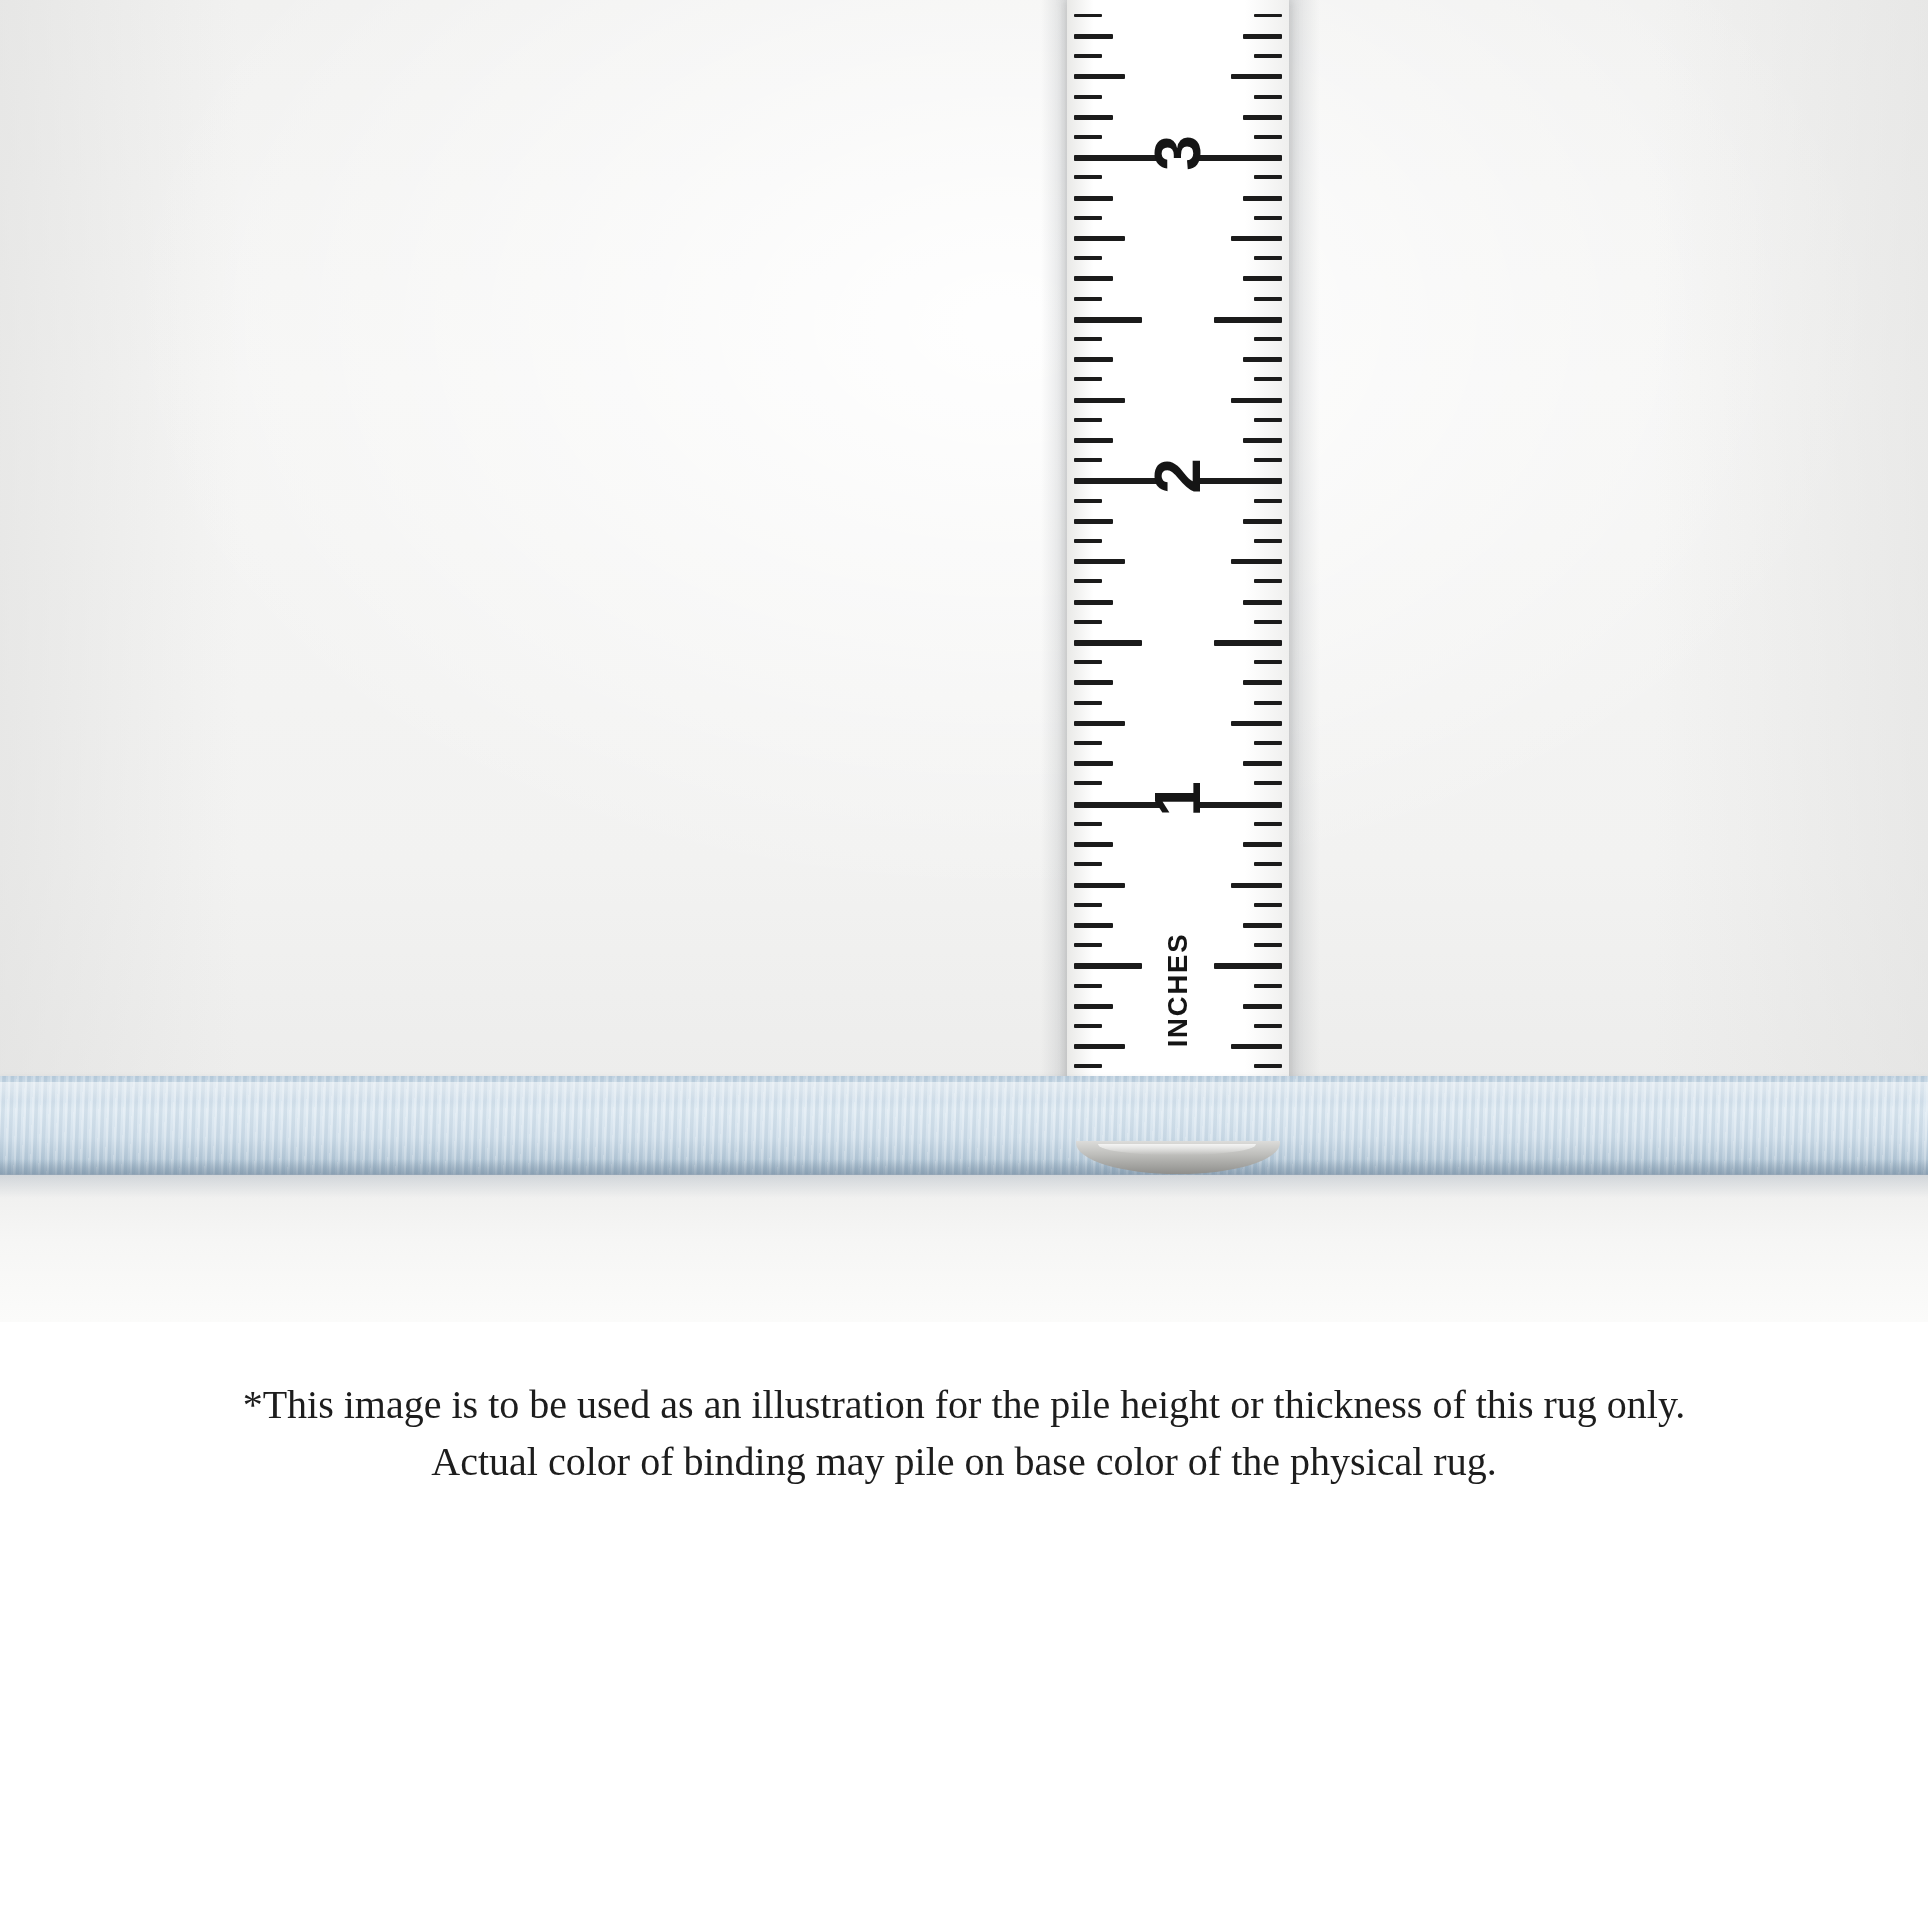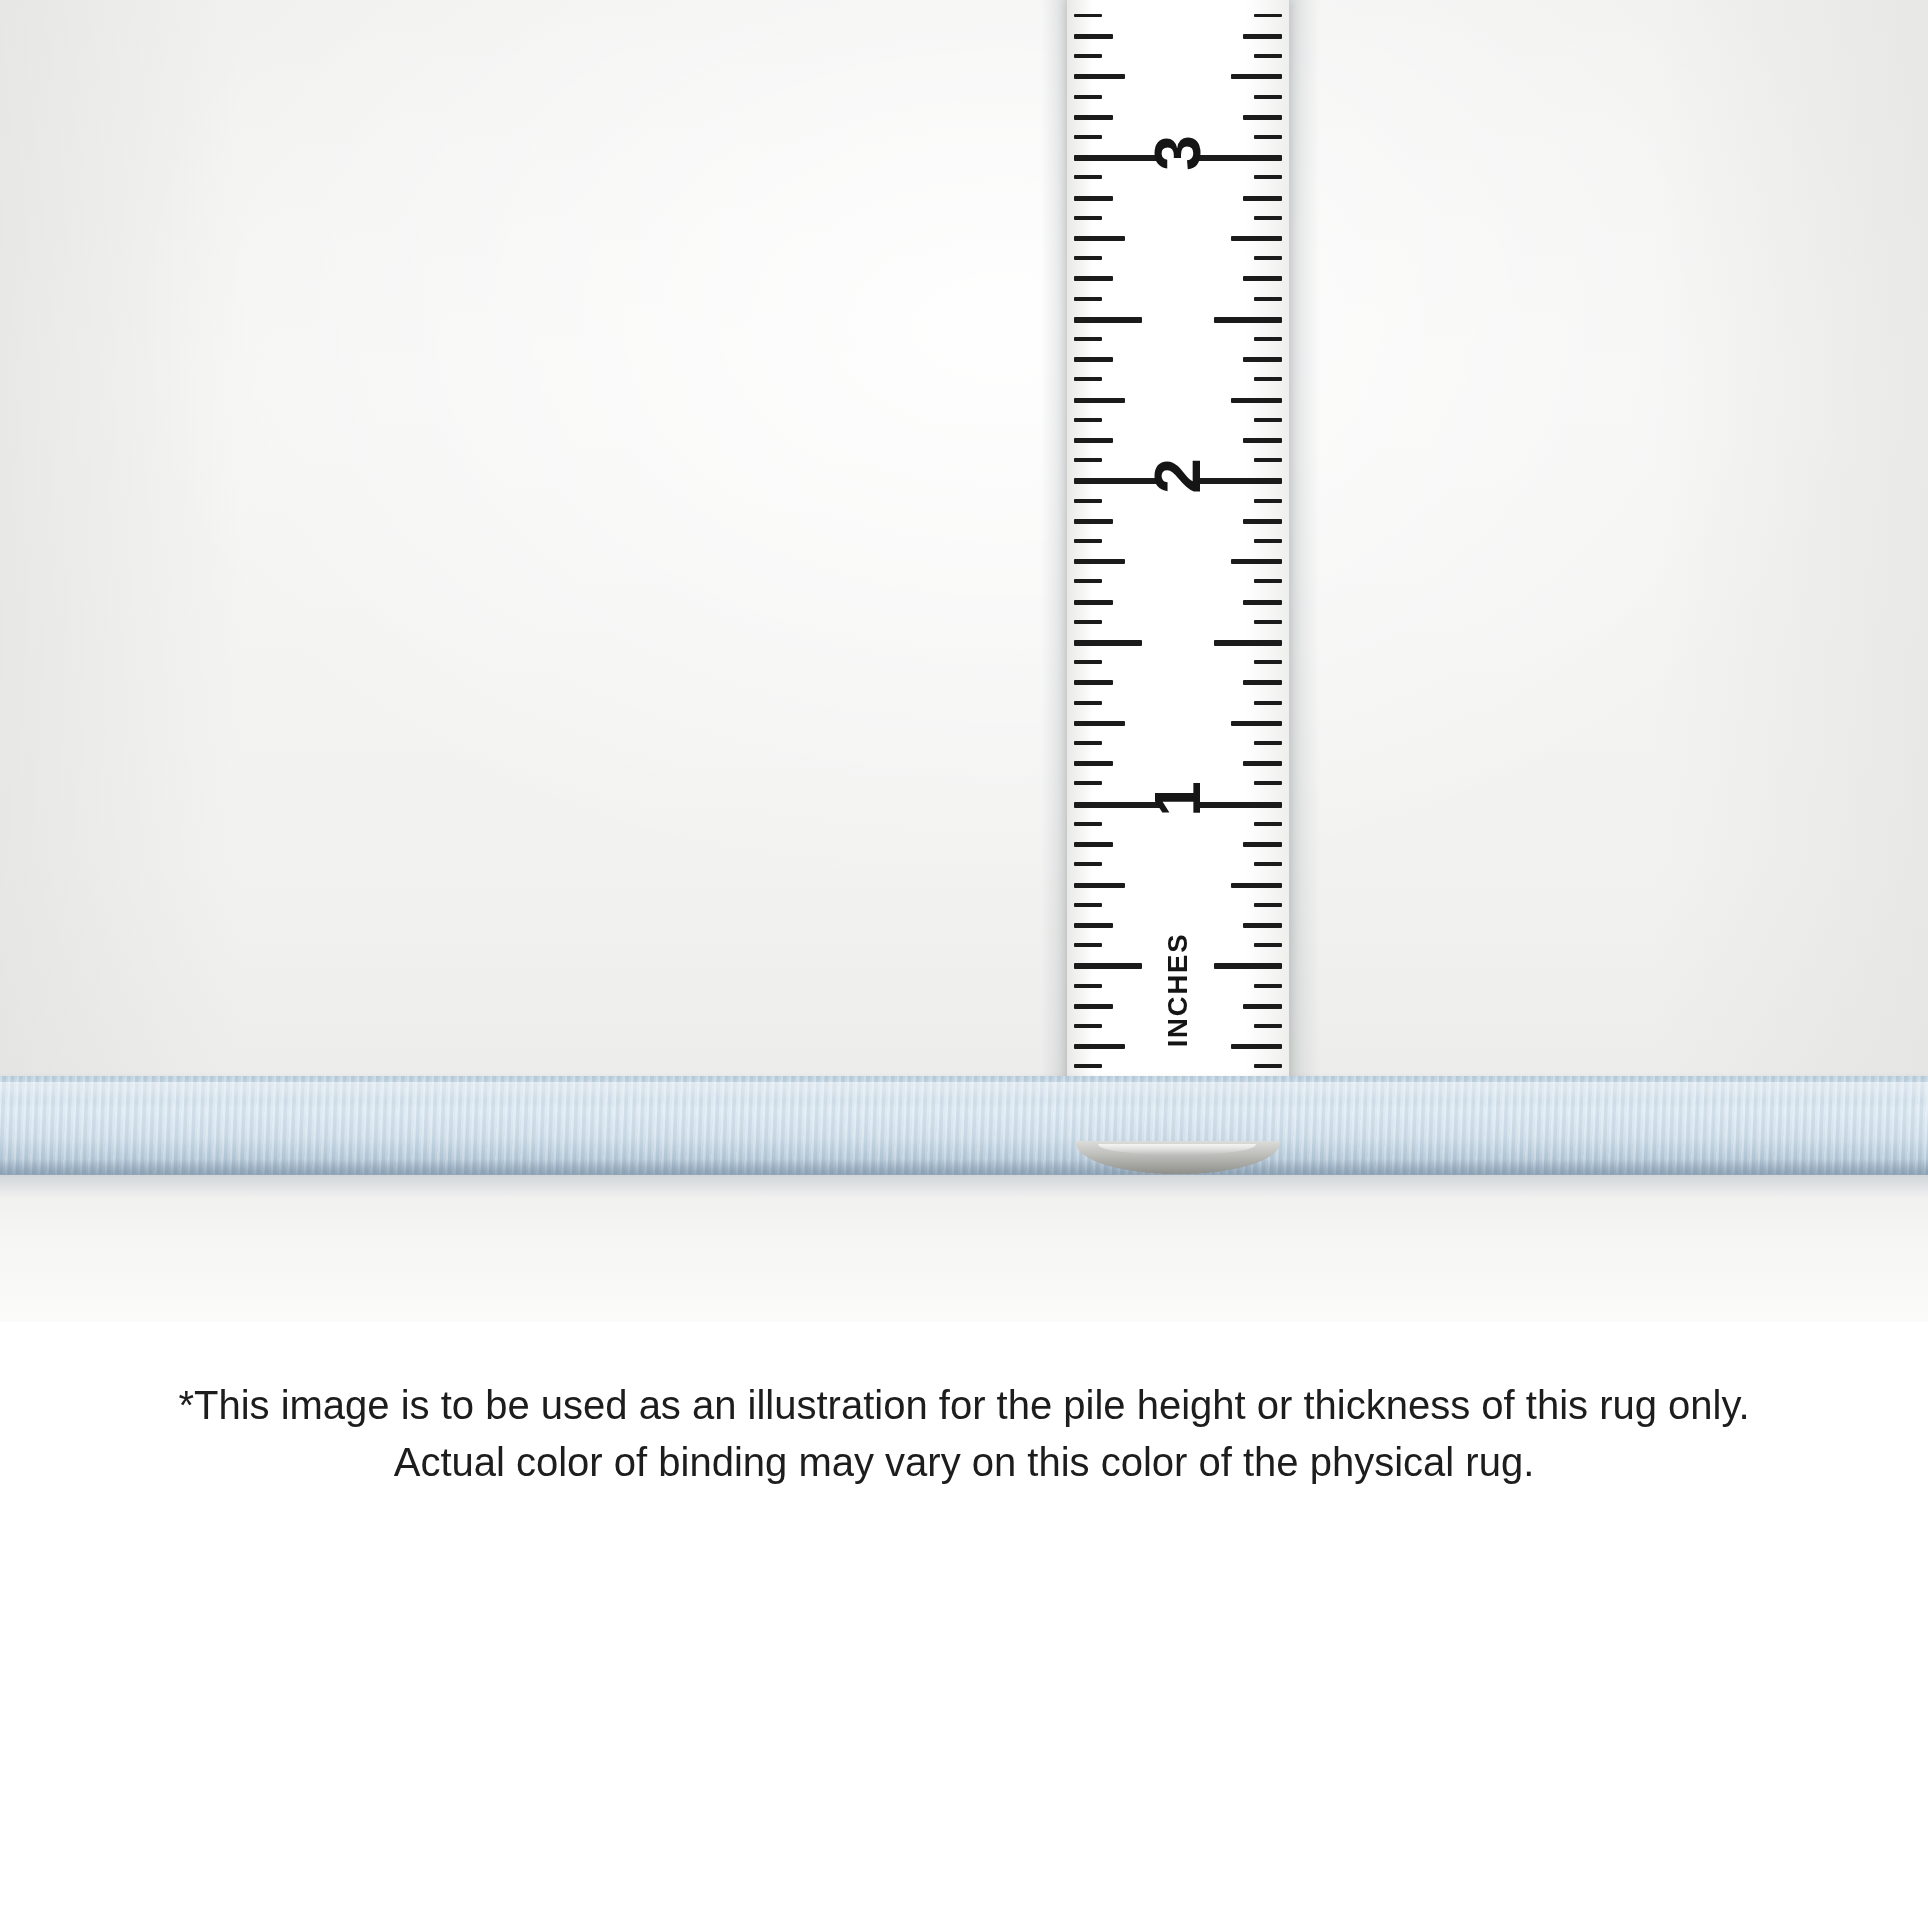--- a/index.html
+++ b/index.html
@@ -220,21 +220,21 @@
     letter-spacing: 1.8px;
   }
 
   
   .caption {
     position: absolute;
     left: 0;
     top: 1377px;
     width: 1928px;
     text-align: center;
-    font-family: Liberation Sans, sans-serif;
+    font-family: Liberation Serif, serif;
     font-size: 40px;
     line-height: 1.42;
     color: #1d1d1d;
   }
   .caption-line {
     display: block;
     padding: 0 129px;
   }
 </style>
 </head>
@@ -381,17 +381,17 @@
 
     <div class="ruler-tip"></div>
     <div class="ruler-tip-hi"></div>
 
     <div class="floor"></div>
     <div class="floor-shadow"></div>
   </div>
 
   <div class="caption">
     <span class="caption-line">*This image is to be used as an illustration for the pile height or thickness of this rug only.</span>
-    <span class="caption-line">Actual color of binding may vary on this color of the physical rug.</span>
+    <span class="caption-line">Actual color of binding may pile on base color of the physical rug.</span>
   </div>
 
 </div>
 
 
 </body></html>

